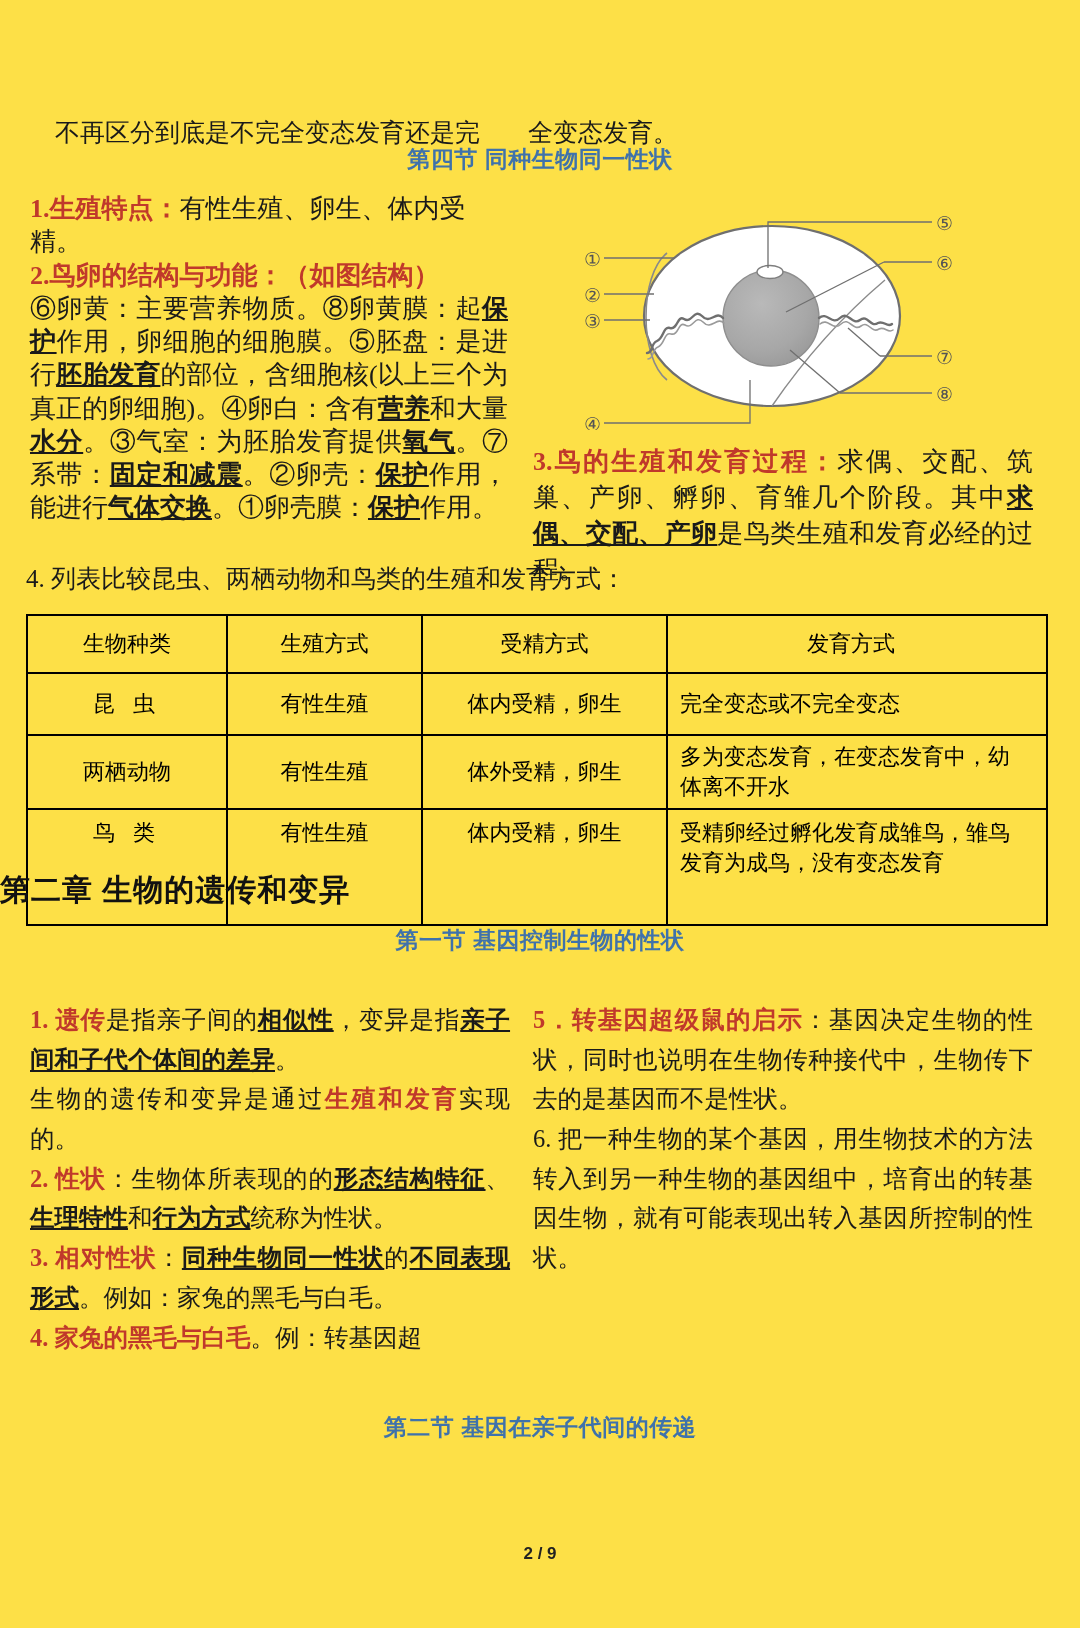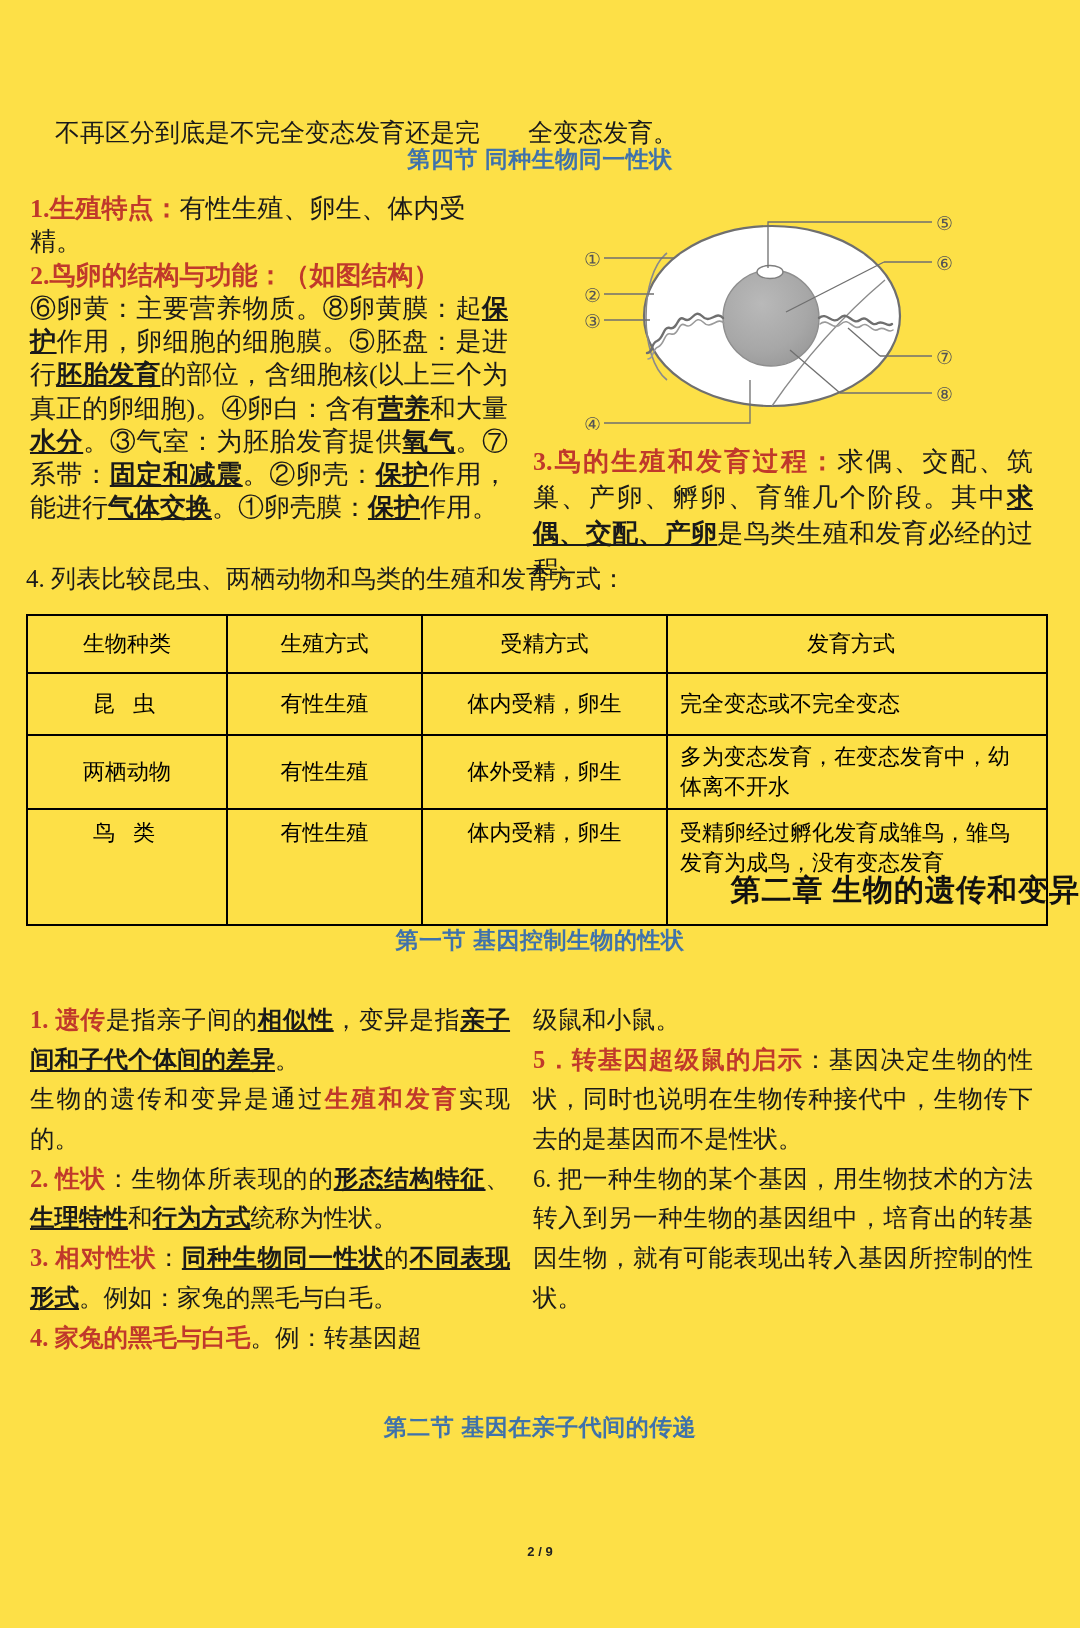--- a/index.html
+++ b/index.html
@@ -45,22 +45,22 @@
     letter-spacing: 0.5px;
   }
   #sec-head-1 { top: 144px; }
   #sec-head-2 { top: 925px; }
   #sec-head-3 { top: 1412px; }
 
   .chapter-head {
     position: absolute;
     width: 1080px;
     top: 870px;
-    text-align: right;
-    font-family: Liberation Serif, serif;
+    text-align: left;
+    font-family: Liberation Sans, sans-serif;
     font-size: 30px;
     font-weight: bold;
     color: #111;
     letter-spacing: 1px;
   }
 
   
   .col {
     position: absolute;
     font-size: 26px;
@@ -125,21 +125,21 @@
     word-break: break-all;
   }
 
   
   .footer {
     position: absolute;
     width: 1080px;
     top: 1544px;
     text-align: center;
     font-family: "Liberation Sans", "DejaVu Sans", sans-serif;
-    font-size: 13px;
+    font-size: 17px;
     font-weight: bold;
     color: #222;
   }
 
   
   .egg-figure {
     position: absolute;
     left: 540px; top: 190px;
     width: 450px; height: 240px;
   }
@@ -258,21 +258,20 @@
 
   <div class="col" id="col-left-bottom">
       <p class="dense"><span class="red">1. </span><span class="red">遗传</span><span>是指亲子间的</span><span class="bu">相似性</span><span>，变异是指</span><span class="bu">亲子间和子代个体间的差异</span><span>。</span></p>
       <p class="dense"><span>生物的遗传和变异是通过</span><span class="red">生殖和发育</span><span>实现的。</span></p>
       <p class="dense"><span class="red">2. </span><span class="red">性状</span><span>：生物体所表现的的</span><span class="bu">形态结构特征</span><span>、</span><span class="bu">生理特性</span><span>和</span><span class="bu">行为方式</span><span>统称为性状。</span></p>
       <p class="dense"><span class="red">3. </span><span class="red">相对性状</span><span>：</span><span class="bu">同种生物同一性状</span><span>的</span><span class="bu">不同表现形式</span><span>。例如：家兔的黑毛与白毛。</span></p>
       <p class="dense"><span class="red">4. </span><span class="red">家兔的黑毛与白毛</span><span>。例：转基因超</span></p>
     </div>
 
   <div class="col" id="col-right-bottom">
-      <p class="dense"><span>级鼠和小鼠。</span></p>
       <p class="dense"><span class="red">5．</span><span class="red">转基因超级鼠的启示</span><span>：基因决定生物的性状，同时也说明在生物传种接代中，生物传下去的是基因而不是性状。</span></p>
       <p class="dense"><span>6. 把一种生物的某个基因，用生物技术的方法转入到另一种生物的基因组中，培育出的转基因生物，就有可能表现出转入基因所控制的性状。</span></p>
     </div>
 
   <div class="sec-head" id="sec-head-3">第二节  基因在亲子代间的传递</div>
 
   <div class="footer">2 / 9</div>
 
 </div>
 

